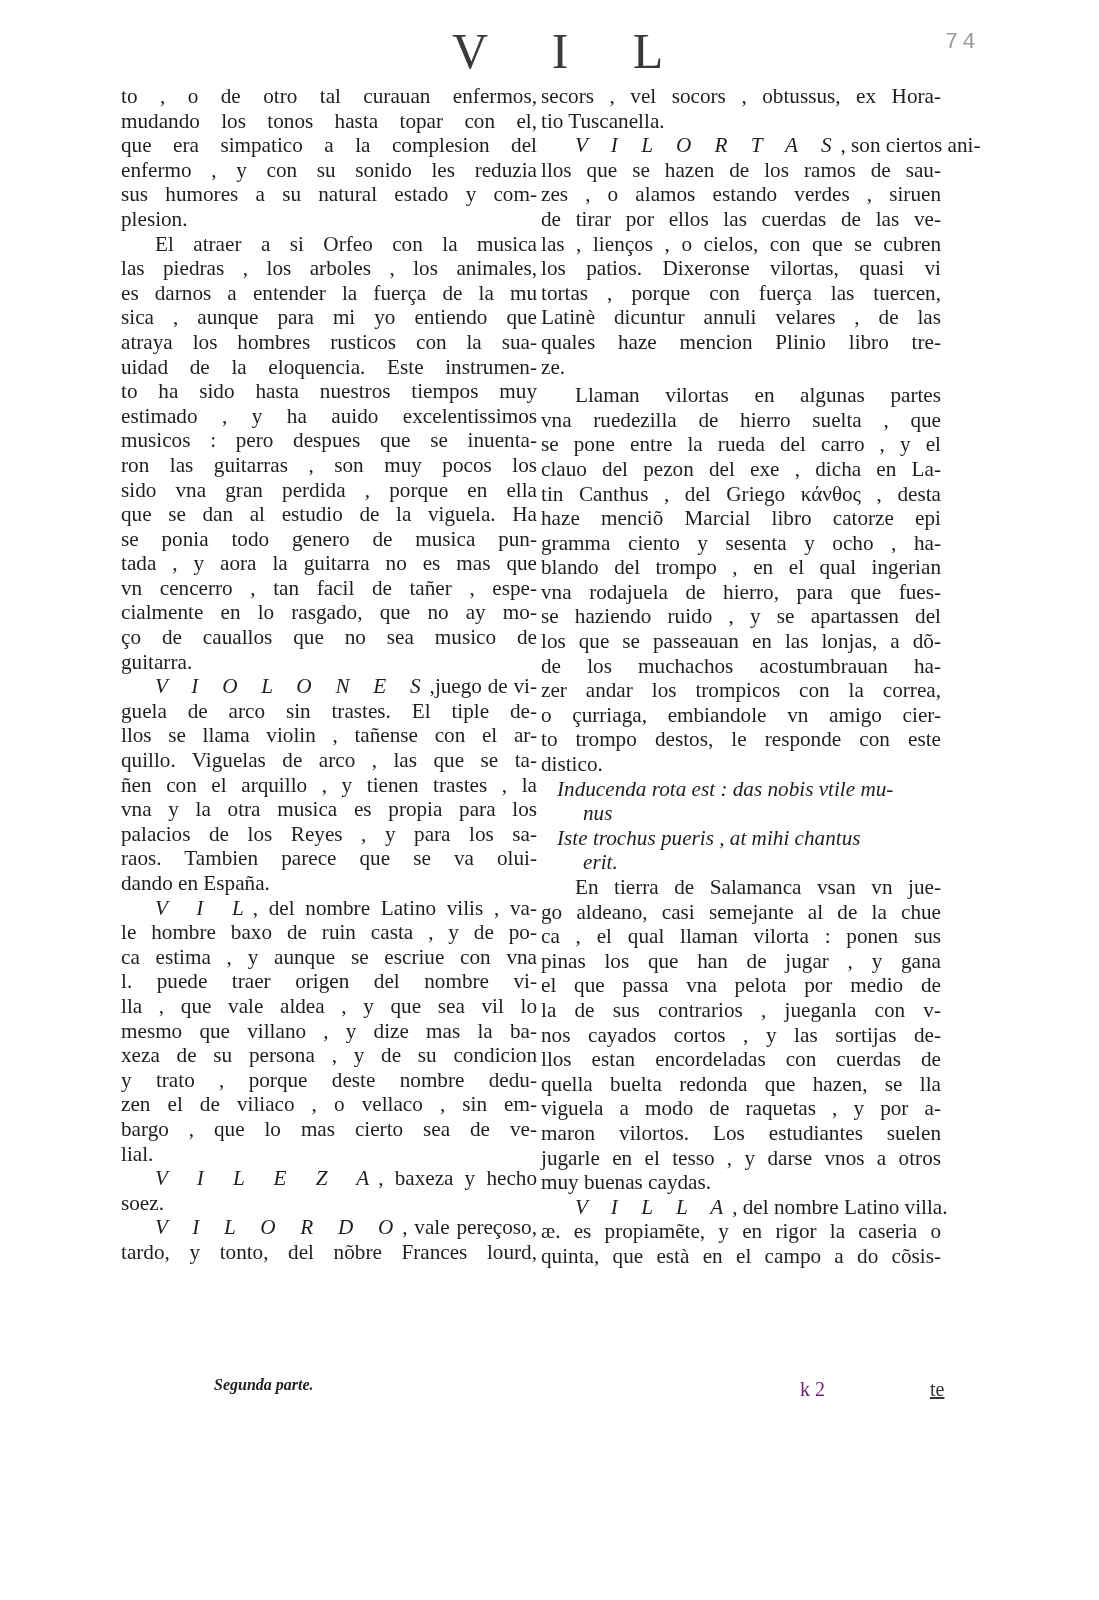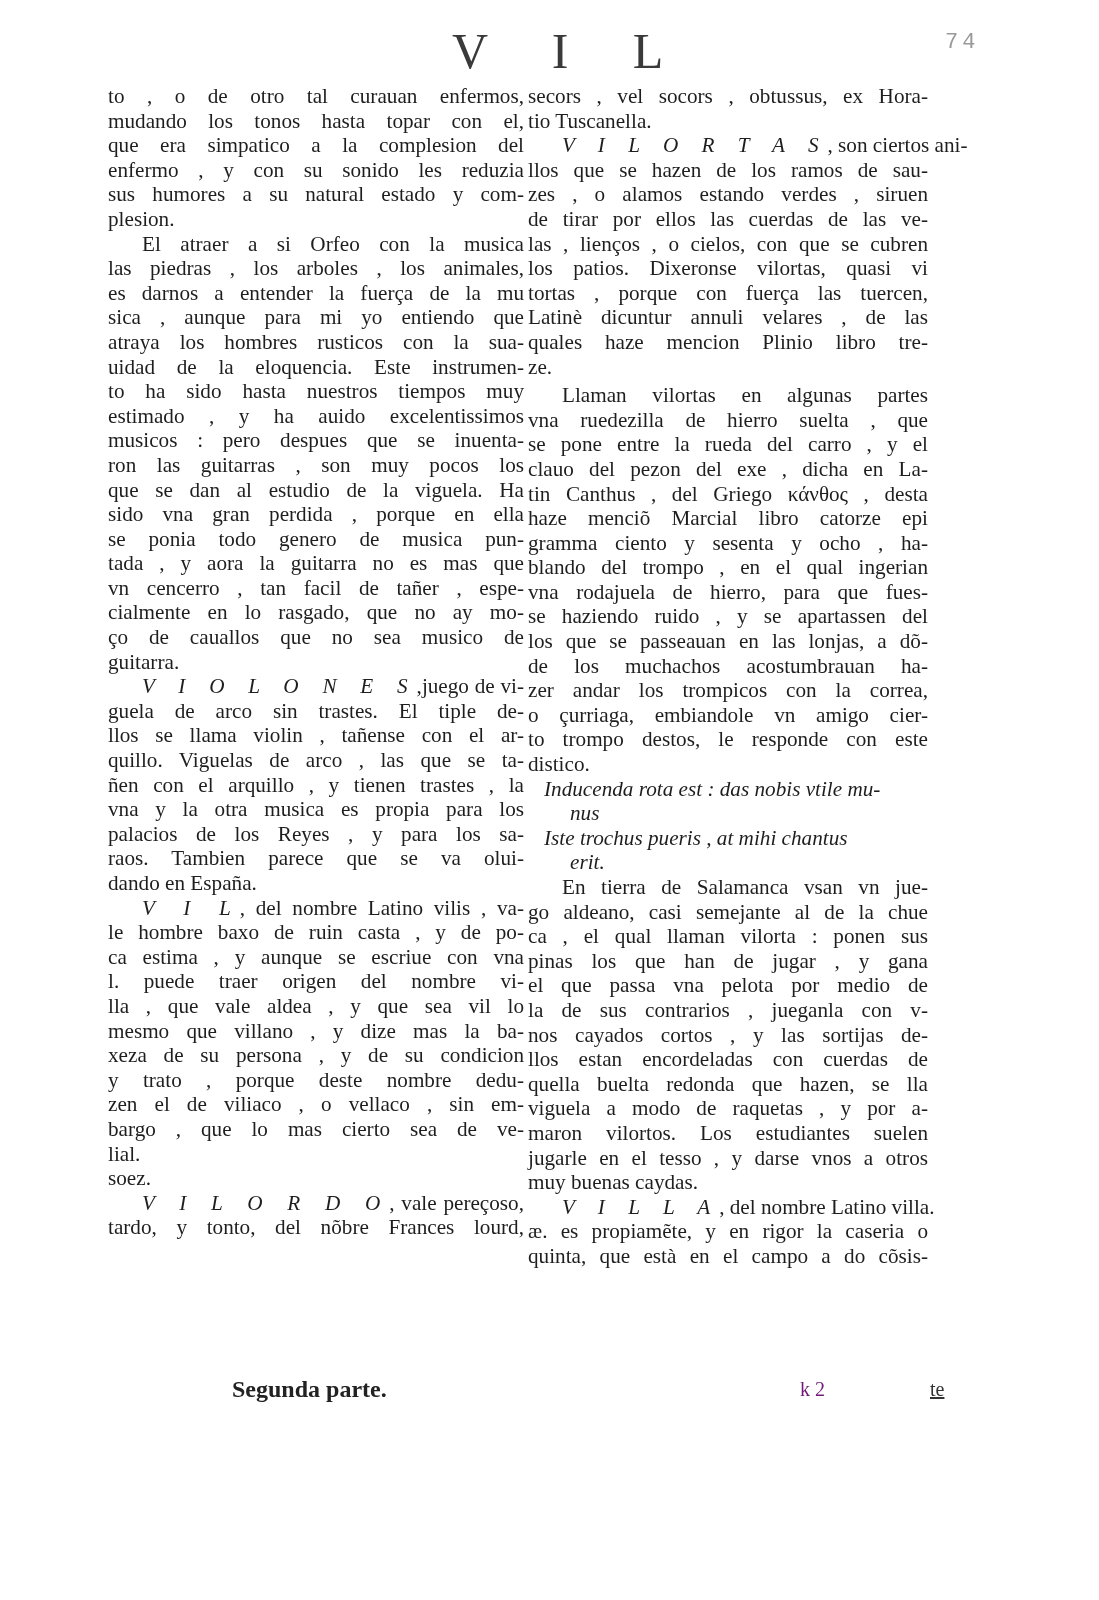--- a/index.html
+++ b/index.html
@@ -1,31 +1,31 @@
 <!DOCTYPE html>
 <html><head>
 <meta charset="utf-8">
 <style>
   html, body { margin:0; padding:0; }
   body { width:1099px; height:1600px; background:#ffffff; position:relative; overflow:hidden;
          font-family:"Liberation Serif","DejaVu Serif",serif; color:#1e1e1e; }
   .header { position:absolute; top:16px; left:0; width:1099px; height:60px; }
   .running-head { position:absolute; left:452px; top:6px; font-size:50px; letter-spacing:26px; color:#3a3a3a; font-family:"Liberation Serif",serif; }
   .folio { position:absolute; left:945px; top:14px; font-size:22px; color:#9a9a9a; letter-spacing:4px;font-family:Liberation Mono, monospace; }
-  .col { position:absolute; top:84px; width:416px; font-size:21.2px; line-height:24.6px; text-align:justify; }
+  .col { position:absolute; top:84px; width:416px; font-size:21.2px; line-height:24.6px; text-align:justify;margin-left:13px; }
   .col.left { left:108px; }
   .col.right { left:528px; width:400px; }
   .line { display:block; white-space:nowrap; text-align:justify; text-align-last:justify; height:24.6px; }
   .line.last { text-align-last:left; }
   .line.indent { padding-left:34px; }
   .line.verse { font-style:italic; padding-left:16px; text-align-last:left; }
   .line.verse-cont { font-style:italic; padding-left:42px; text-align-last:left; }
   .line.gap { margin-top:4px; }
   .hw { letter-spacing:9px;font-style:italic; }
-  .catch { position:absolute; left:232px; top:1376px; font-size:24px; font-weight:bold; color:#222; }
+  .catch { position:absolute; left:214px; top:1376px; font-size:16px; font-style:italic; font-weight:bold; color:#222; }
   .sig { position:absolute; left:800px; top:1378px; font-size:20px; color:#701a75; }
   .catch-r { position:absolute; left:930px; top:1378px; font-size:20px; color:#333;text-decoration:underline; }
 </style>
 </head>
 <body>
 
 <div class="header">
   <div class="running-head">V I L</div>
   <div class="folio">74</div>
 </div>
@@ -40,22 +40,22 @@
     <span class="line indent"><span>El atraer a si Orfeo con la musica</span></span>
     <span class="line "><span>las piedras , los arboles , los animales,</span></span>
     <span class="line "><span>es darnos a entender la fuerça de la mu</span></span>
     <span class="line "><span>sica , aunque para mi yo entiendo que</span></span>
     <span class="line "><span>atraya los hombres rusticos con la sua-</span></span>
     <span class="line "><span>uidad de la eloquencia. Este instrumen-</span></span>
     <span class="line "><span>to ha sido hasta nuestros tiempos muy</span></span>
     <span class="line "><span>estimado , y ha auido excelentissimos</span></span>
     <span class="line "><span>musicos : pero despues que se inuenta-</span></span>
     <span class="line "><span>ron las guitarras , son muy pocos los</span></span>
+    <span class="line "><span>sido vna gran perdida , porque en ella</span></span>
     <span class="line "><span>que se dan al estudio de la viguela. Ha</span></span>
-    <span class="line "><span>sido vna gran perdida , porque en ella</span></span>
     <span class="line "><span>se ponia todo genero de musica pun-</span></span>
     <span class="line "><span>tada , y aora la guitarra no es mas que</span></span>
     <span class="line "><span>vn cencerro , tan facil de tañer , espe-</span></span>
     <span class="line "><span>cialmente en lo rasgado, que no ay mo-</span></span>
     <span class="line "><span>ço de cauallos que no sea musico de</span></span>
     <span class="line last"><span>guitarra.</span></span>
     <span class="line indent"><span class="hw">V I O L O N E S</span><span>,juego de vi-</span></span>
     <span class="line "><span>guela de arco sin trastes. El tiple de-</span></span>
     <span class="line "><span>llos se llama violin , tañense con el ar-</span></span>
     <span class="line "><span>quillo. Viguelas de arco , las que se ta-</span></span>
@@ -68,20 +68,21 @@
     <span class="line "><span>le hombre baxo de ruin casta , y de po-</span></span>
     <span class="line "><span>ca estima , y aunque se escriue con vna</span></span>
     <span class="line "><span>l. puede traer origen del nombre vi-</span></span>
     <span class="line "><span>lla , que vale aldea , y que sea vil lo</span></span>
     <span class="line "><span>mesmo que villano , y dize mas la ba-</span></span>
     <span class="line "><span>xeza de su persona , y de su condicion</span></span>
     <span class="line "><span>y trato , porque deste nombre dedu-</span></span>
     <span class="line "><span>zen el de viliaco , o vellaco , sin em-</span></span>
     <span class="line "><span>bargo , que lo mas cierto sea de ve-</span></span>
     <span class="line last"><span>lial.</span></span>
+    <span class="line indent"><span class="hw">V I L E Z A</span><span>, baxeza y hecho</span></span>
     <span class="line last"><span>soez.</span></span>
     <span class="line indent"><span class="hw">V I L O R D O</span><span>, vale pereçoso,</span></span>
     <span class="line "><span>tardo, y tonto, del nõbre Frances lourd,</span></span>
   </div>
 <div class="col right" id="col-right">
     <span class="line "><span>secors , vel socors , obtussus, ex Hora-</span></span>
     <span class="line last"><span>tio Tuscanella.</span></span>
     <span class="line indent"><span class="hw">V I L O R T A S</span><span>, son ciertos ani-</span></span>
     <span class="line "><span>llos que se hazen de los ramos de sau-</span></span>
     <span class="line "><span>zes , o alamos estando verdes , siruen</span></span>

